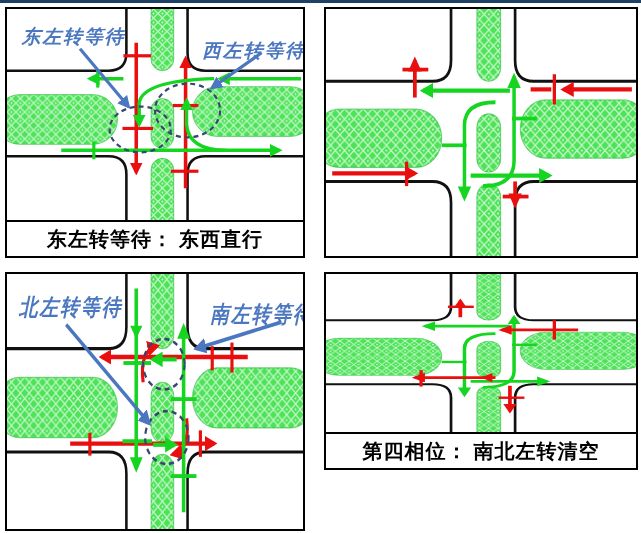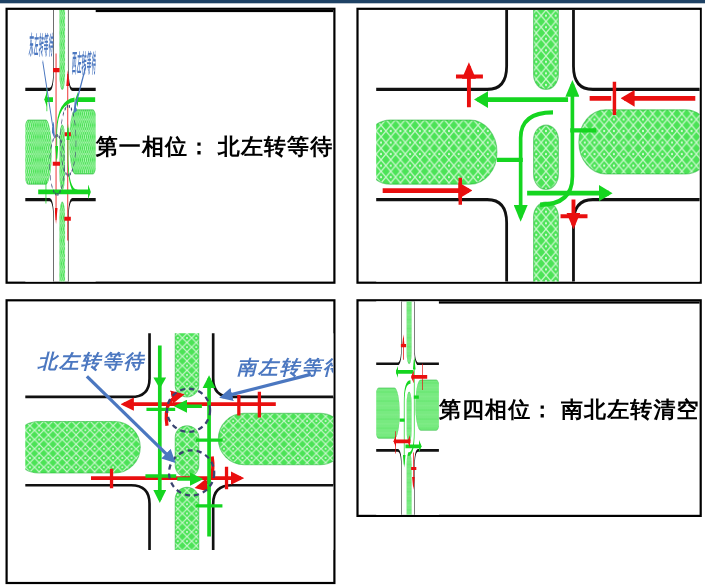--- a/index.html
+++ b/index.html
@@ -1,20 +1,20 @@
 <!DOCTYPE html>
 <html><head>
 <meta charset="utf-8">
 <style>
   html,body{margin:0;padding:0;background:#ffffff;}
   .page{position:relative;width:641px;height:533px;background:#ffffff;overflow:hidden;
         font-family:"Liberation Sans",sans-serif;}
   .topbar{position:absolute;top:0;left:0;width:100%;height:3px;background:#1e4265;}
   figure.panel{position:absolute;margin:0;border:2px solid #000;background:#fff;
-               box-sizing:border-box;display:flex;flex-direction:row;padding-left:16px;}
+               box-sizing:border-box;display:flex;flex-direction:column;}
   .panel-1{left:5px;top:7px;width:300px;height:251px;}
   .panel-2{left:324px;top:7px;width:314px;height:251px;}
   .panel-3{left:5px;top:272px;width:300px;height:259px;align-items:center;}
   .panel-4{left:324px;top:272px;width:314px;height:198px;}
   .diagram{flex:1 1 auto;min-height:0;}
   .diagram svg{display:block;width:100%;height:100%;}
   figcaption.caption{flex:0 0 34px;border-top:2px solid #000;display:flex;align-items:center;
         justify-content:center;font-weight:700;font-size:20px;letter-spacing:1px;color:#000;
         font-family:"Liberation Serif",serif;white-space:nowrap;}
 </style>
@@ -79,21 +79,21 @@
             <ellipse cx="183" cy="102" rx="33" ry="27"></ellipse>
     </g>
     <g>
       <text x="15" y="34" font-size="19" font-weight="700" font-style="italic" letter-spacing="2" fill="#4b77c0">东左转等待</text>
       <text x="198" y="48" font-size="19" font-weight="700" font-style="italic" letter-spacing="2" fill="#4b77c0">西左转等待</text>
       <line x1="74" y1="40" x2="123" y2="98" stroke="#4b77c0" stroke-width="3.2" marker-end="url(#mp1b)"></line>
             <line x1="258" y1="44" x2="208" y2="79" stroke="#4b77c0" stroke-width="3.2" marker-end="url(#mp1b)"></line>
     </g>
         </svg>
       </div>
-    <figcaption class="caption">第一相位： 北左转等待</figcaption>
+    <figcaption class="caption">东左转等待： 东西直行</figcaption>
   </figure>
 
   <figure class="panel panel-2">
     <div class="diagram">
         <svg viewBox="0 0 300 212" preserveAspectRatio="none" xmlns="http://www.w3.org/2000/svg">
   <defs>
     <pattern id="hxp2" width="9" height="9" patternUnits="userSpaceOnUse">
       <rect width="9" height="9" fill="#4ce357"></rect>
       <path d="M4.5 0 L9 4.5 L4.5 9 L0 4.5 Z" fill="none" stroke="rgba(255,255,255,0.7)" stroke-width="1.1"></path>
       <circle cx="4.5" cy="4.5" r="0.9" fill="rgba(255,255,255,0.85)"></circle>

